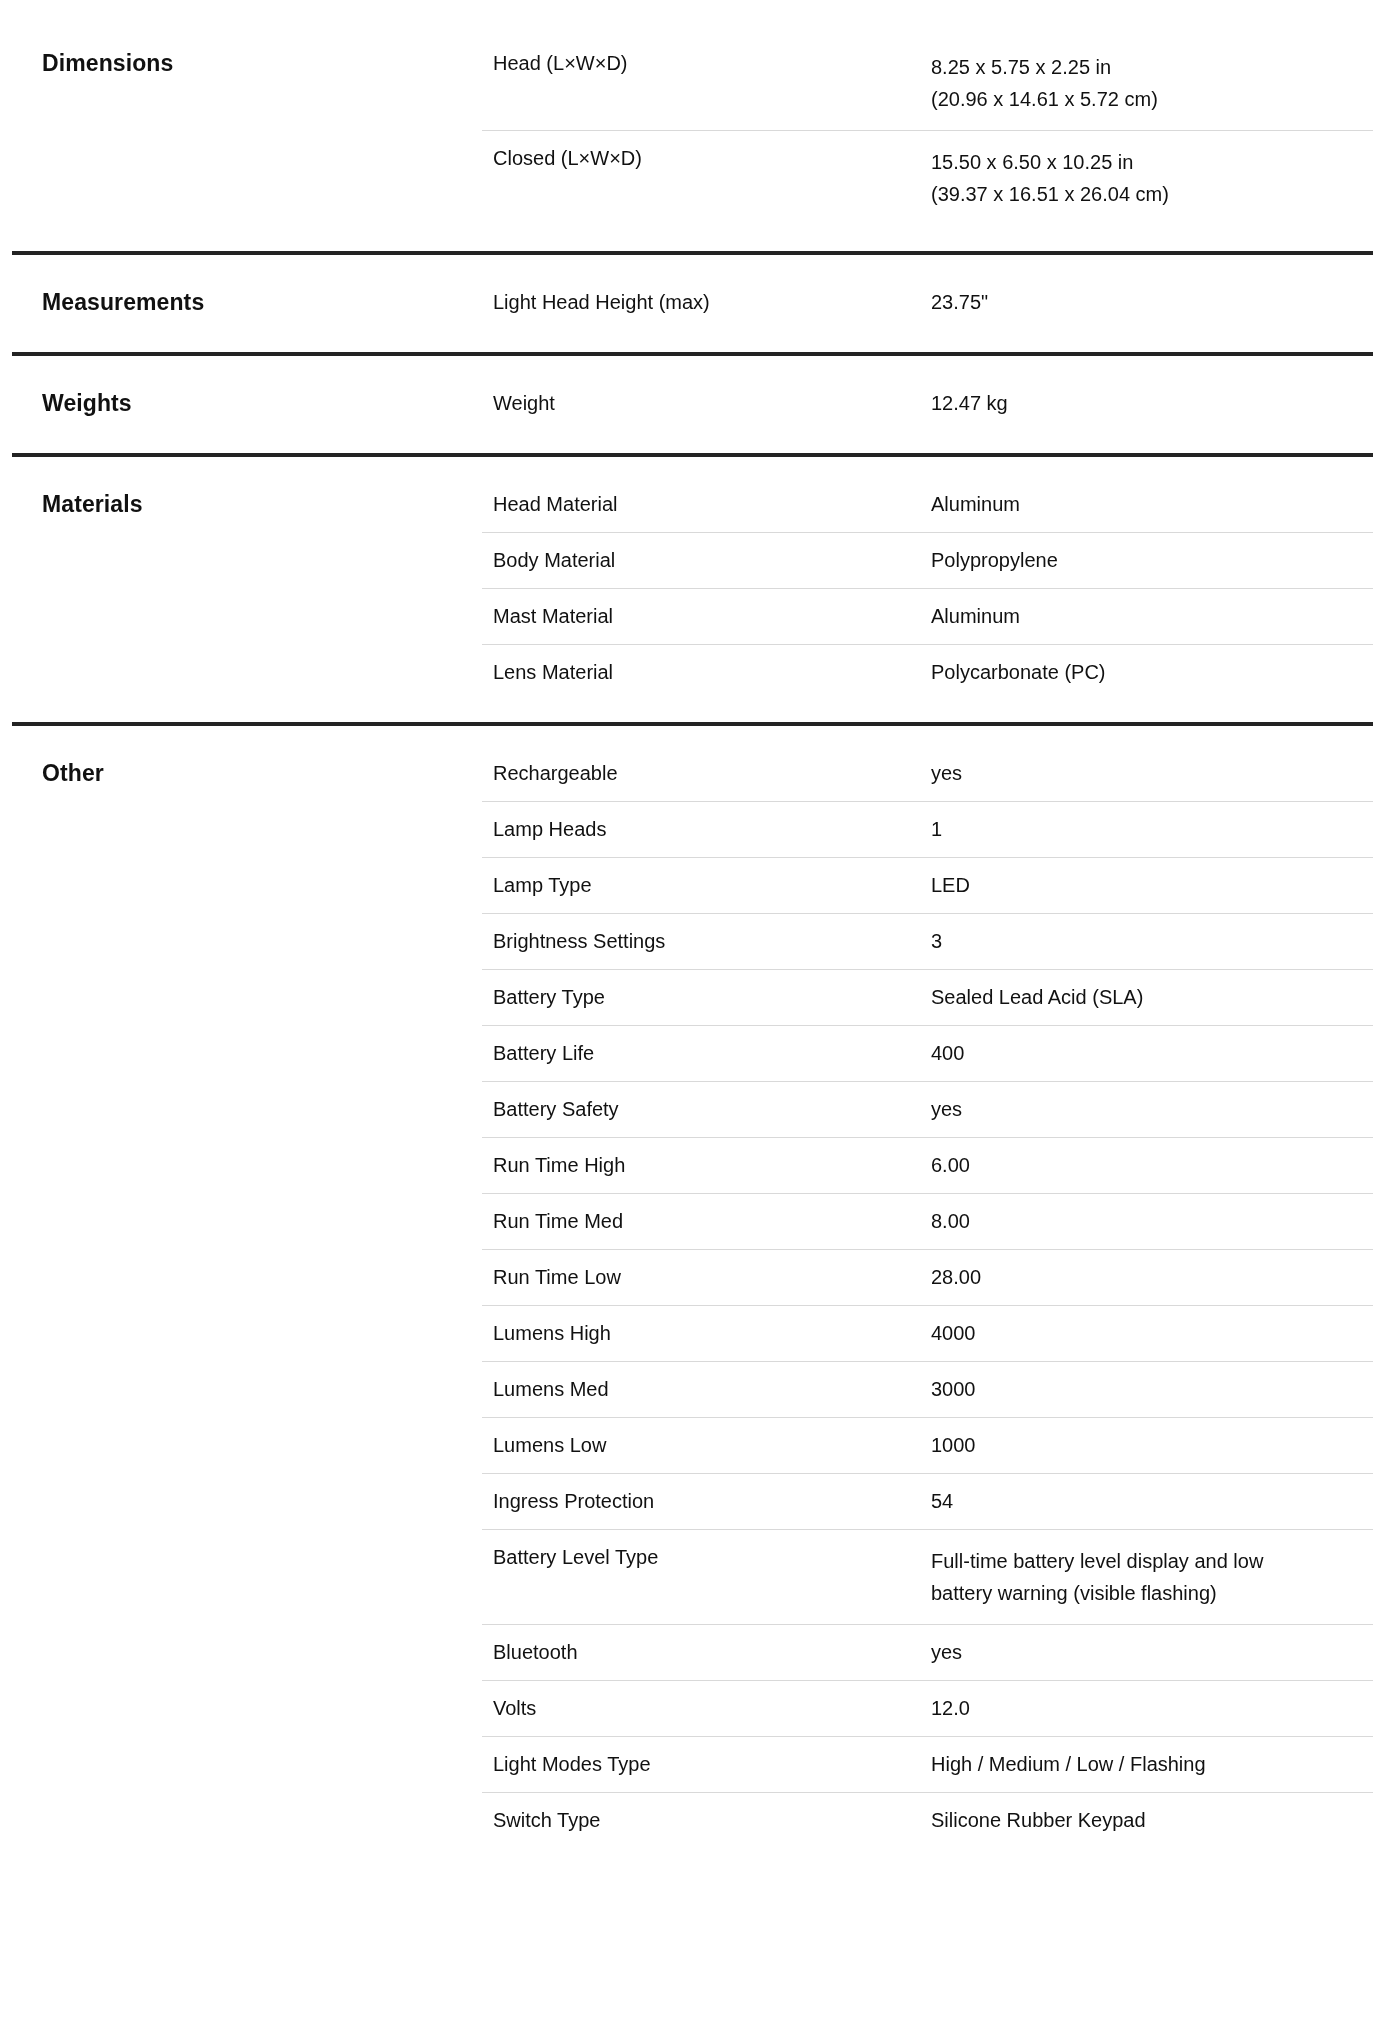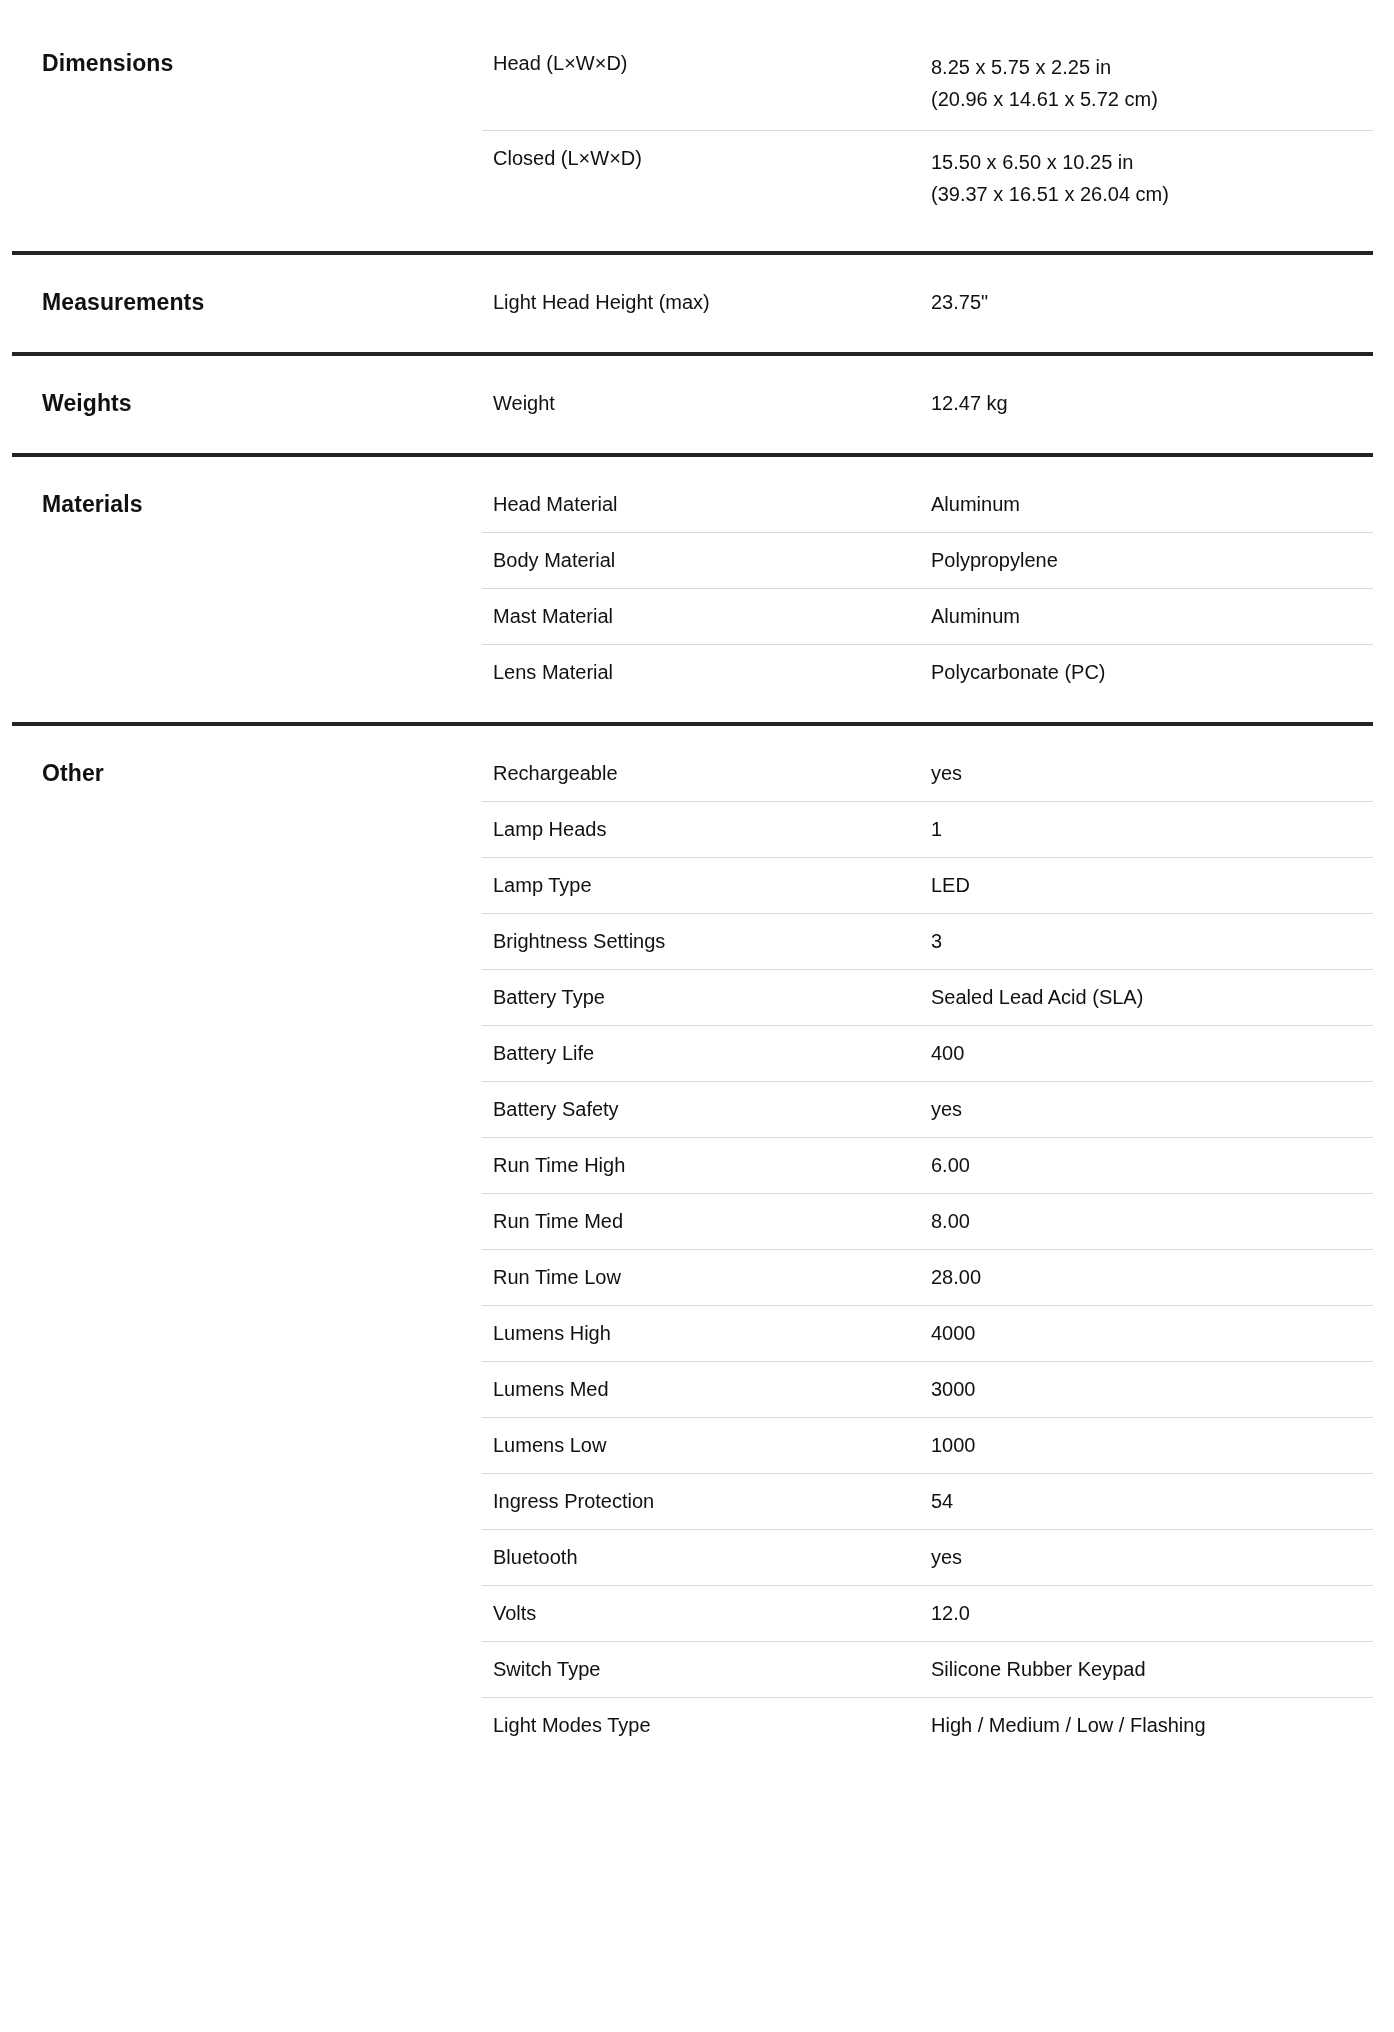--- a/index.html
+++ b/index.html
@@ -192,35 +192,40 @@
   <div class="spec-row">
     <div class="row-label">Lumens Low</div>
     <div class="row-value">1000</div>
   </div>
 
   <div class="spec-row">
     <div class="row-label">Ingress Protection</div>
     <div class="row-value">54</div>
   </div>
 
+  <div class="spec-row tall">
+    <div class="row-label">Battery Level Type</div>
+    <div class="row-value">Full-time battery level display and low
+battery warning (visible flashing)</div>
+  </div>
 
   <div class="spec-row">
     <div class="row-label">Bluetooth</div>
     <div class="row-value">yes</div>
   </div>
 
   <div class="spec-row">
     <div class="row-label">Volts</div>
     <div class="row-value">12.0</div>
   </div>
 
   <div class="spec-row">
+    <div class="row-label">Light Modes Type</div>
+    <div class="row-value">High / Medium / Low / Flashing</div>
+  </div>
+
+  <div class="spec-row">
     <div class="row-label">Switch Type</div>
     <div class="row-value">Silicone Rubber Keypad</div>
   </div>
-
-  <div class="spec-row">
-    <div class="row-label">Light Modes Type</div>
-    <div class="row-value">High / Medium / Low / Flashing</div>
-  </div>
 </div>
   </section>
 </main>
 
 </body></html>

